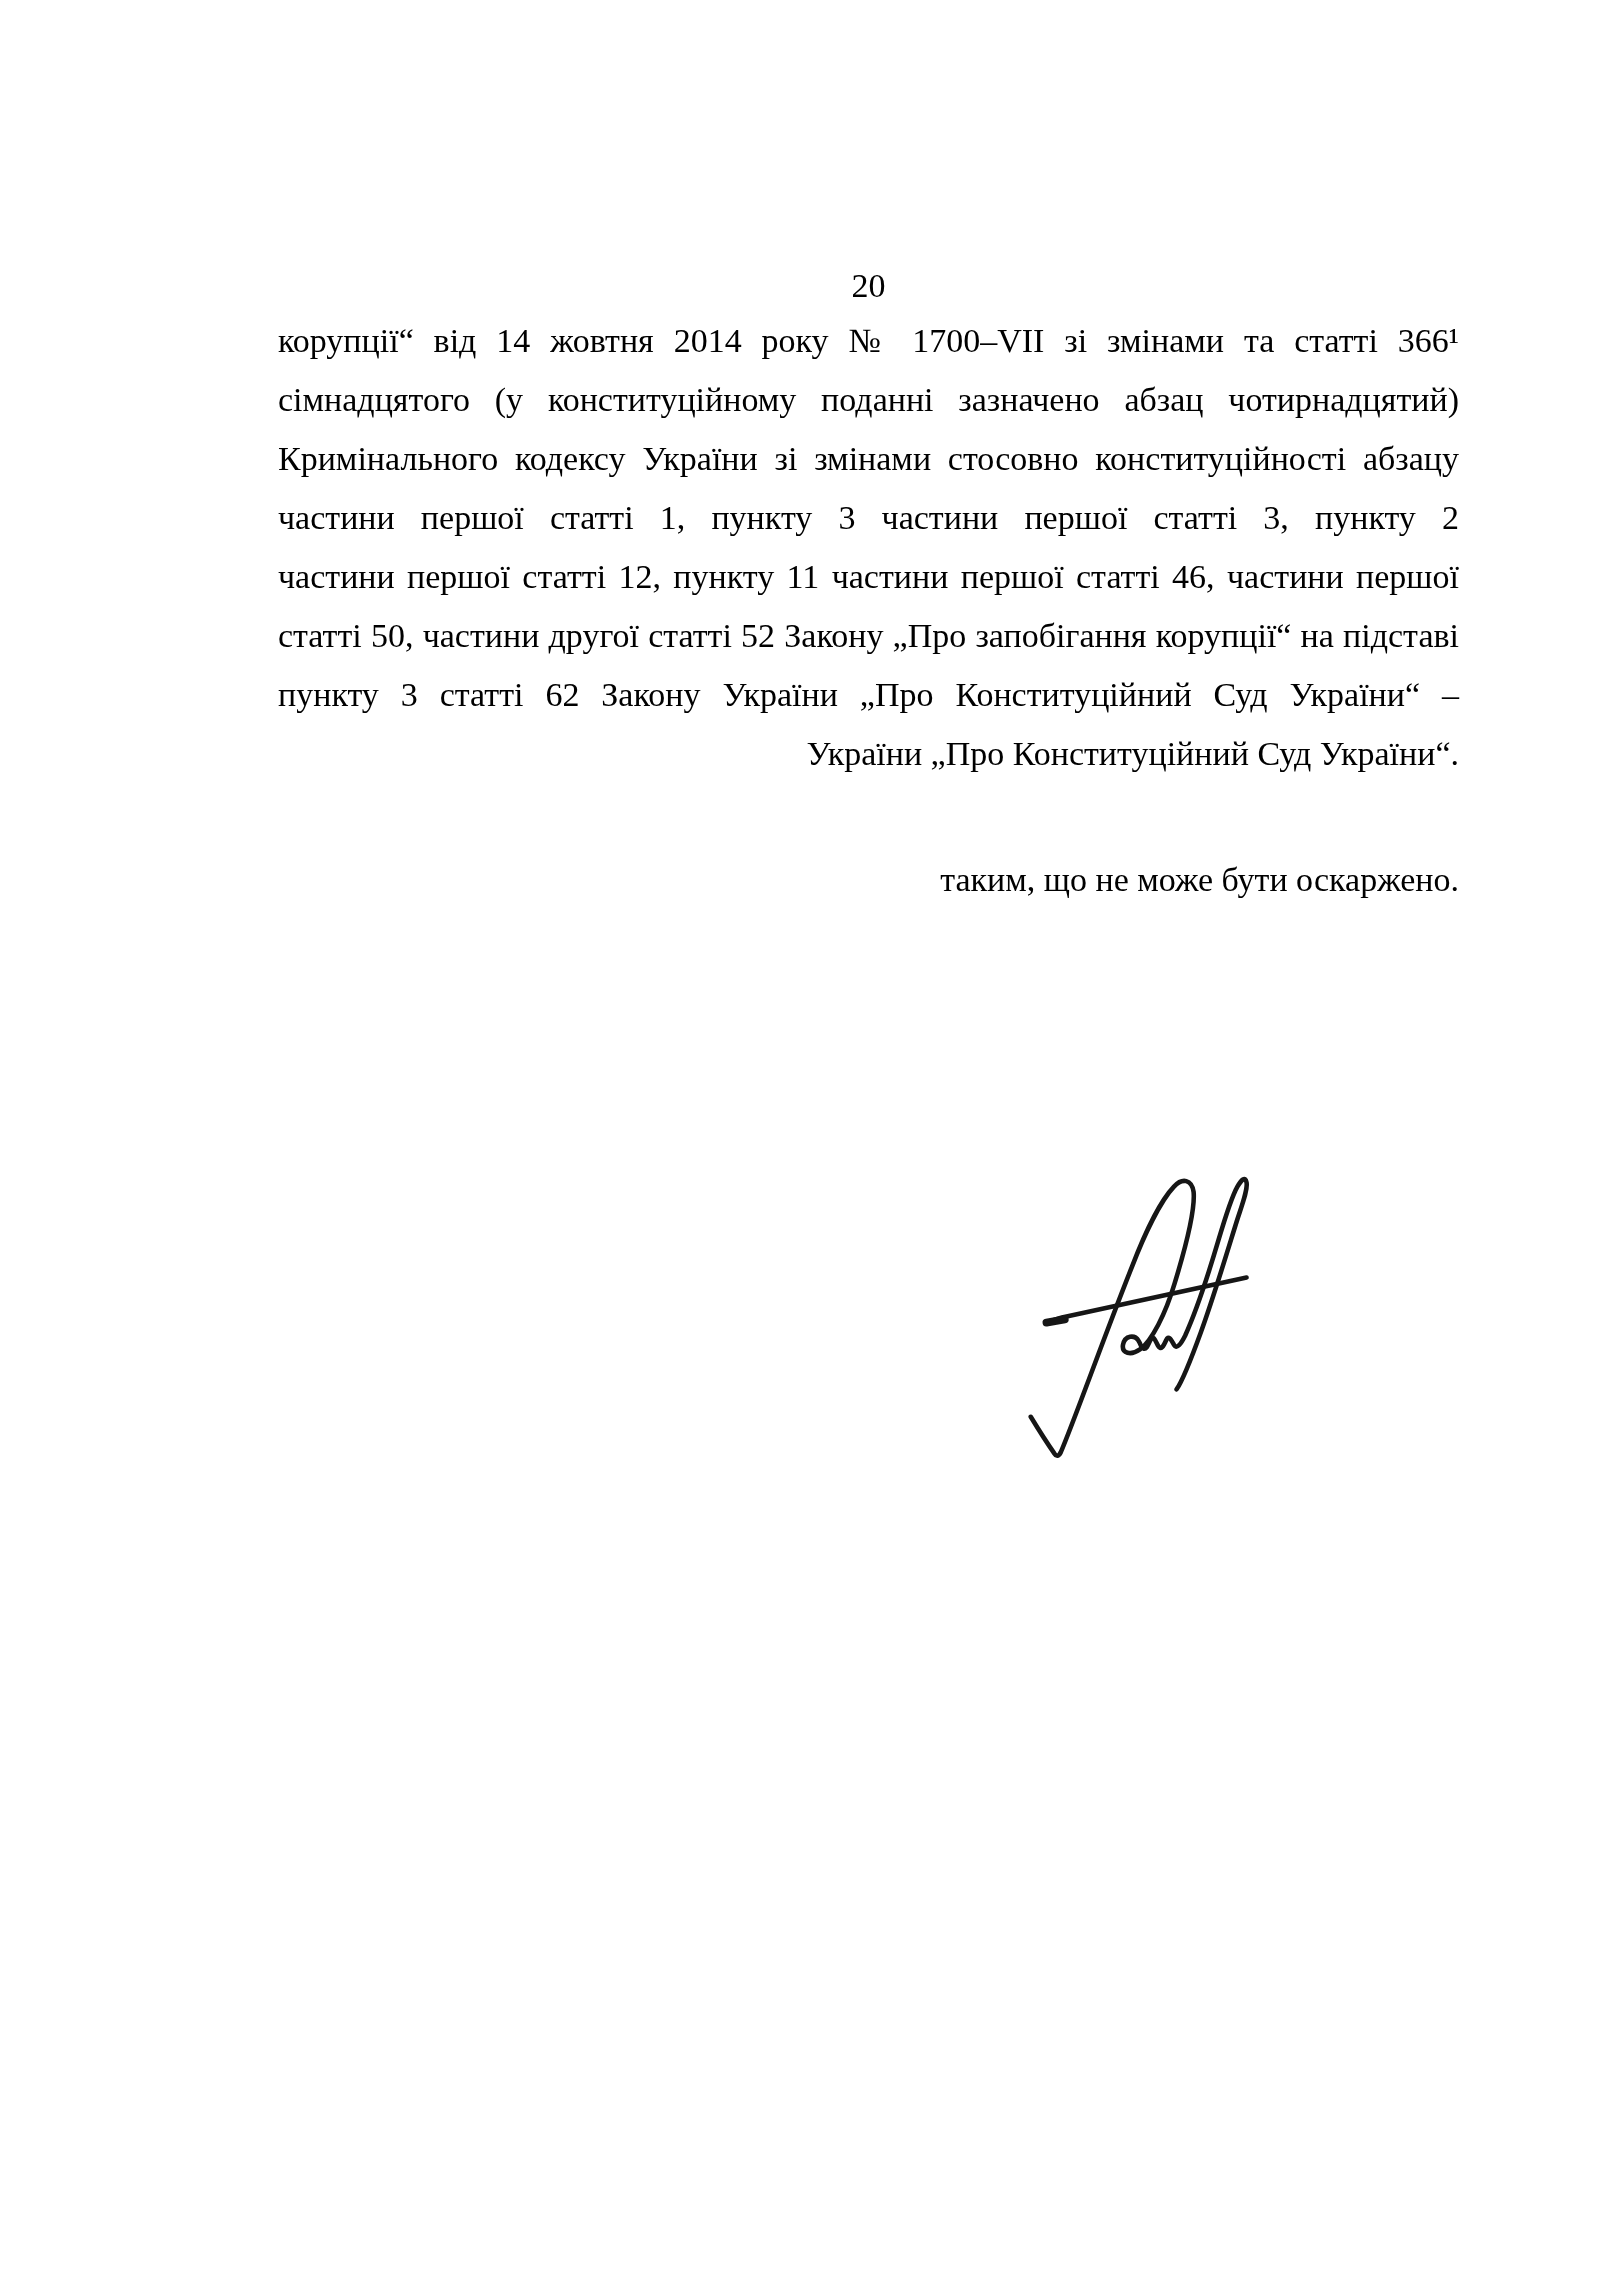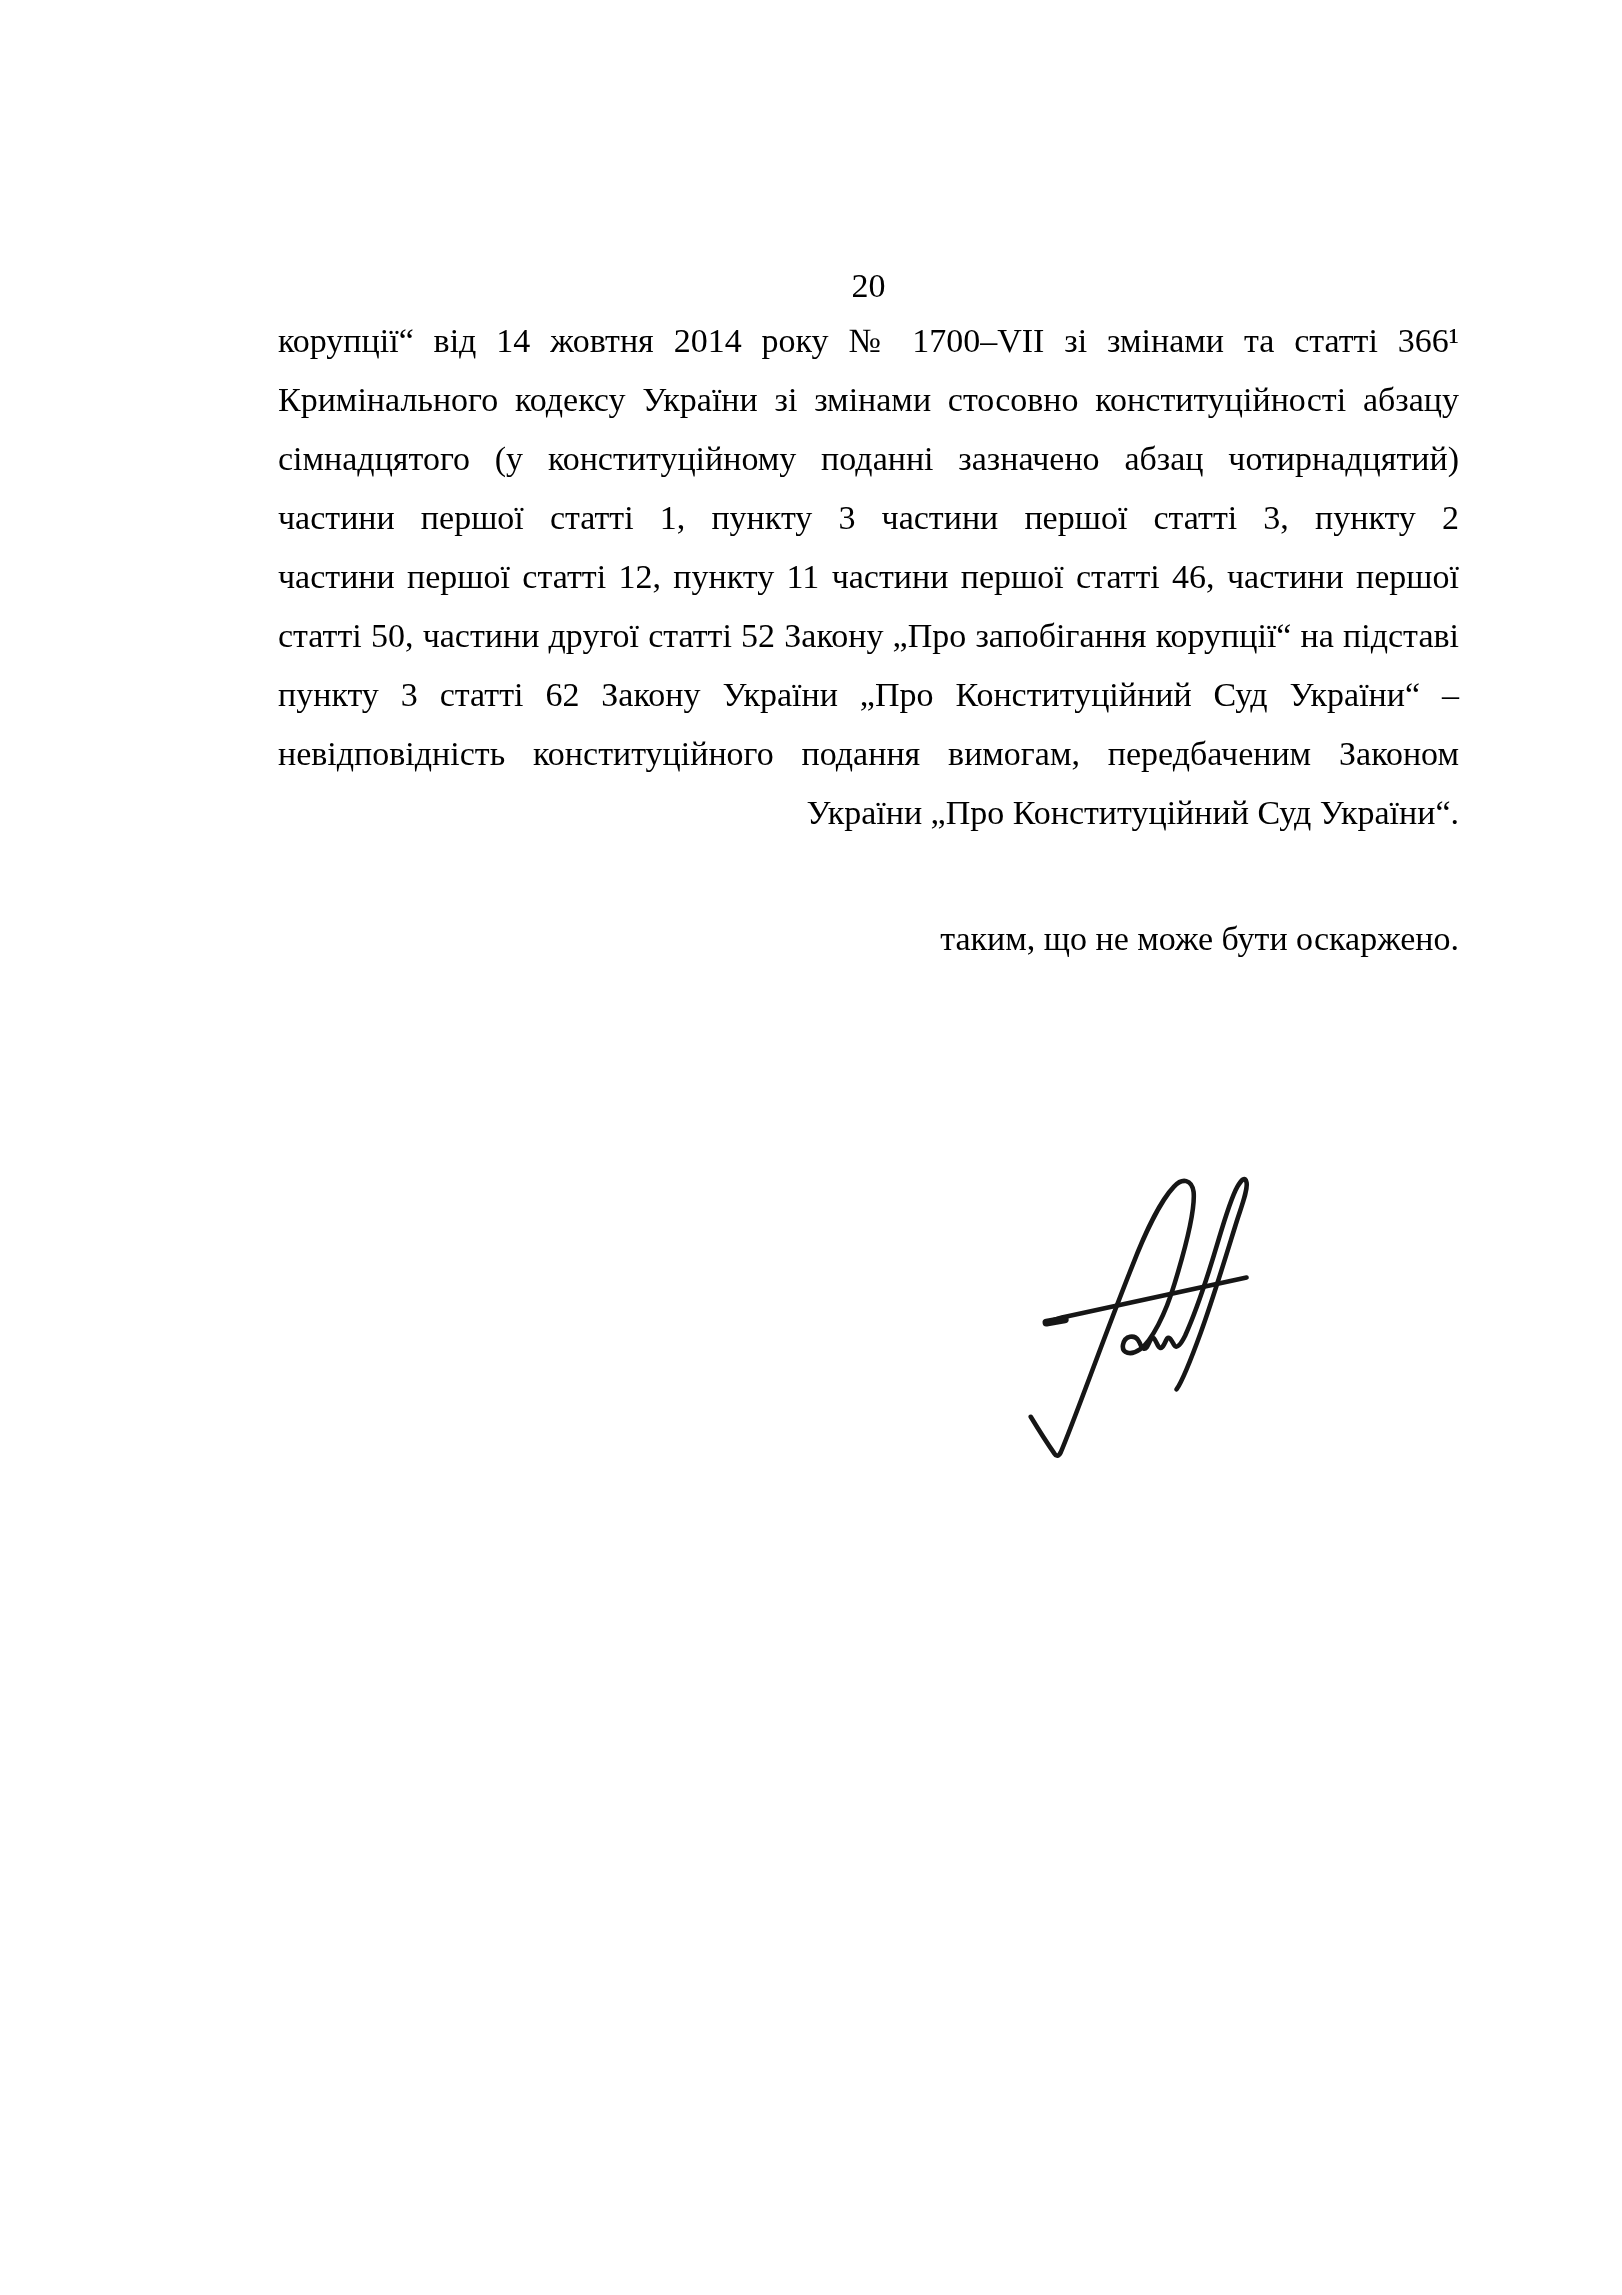--- a/index.html
+++ b/index.html
@@ -54,27 +54,26 @@
 <body>
 
 <div class="page">
 
   <div class="page-number">20</div>
 
   <div class="body-text">
 
     <div class="para">
       <div class="line">корупції“ від 14 жовтня 2014 року № 1700–VII зі змінами та статті 366¹</div>
+      <div class="line">сімнадцятого (у конституційному поданні зазначено абзац чотирнадцятий)</div>
       <div class="line">Кримінального кодексу України зі змінами стосовно конституційності абзацу</div>
-      <div class="line">сімнадцятого (у конституційному поданні зазначено абзац чотирнадцятий)</div>
       <div class="line">частини першої статті 1, пункту 3 частини першої статті 3, пункту 2</div>
       <div class="line">частини першої статті 12, пункту 11 частини першої статті 46, частини першої</div>
       <div class="line">статті 50, частини другої статті 52 Закону „Про запобігання корупції“ на підставі</div>
       <div class="line">пункту 3 статті 62 Закону України „Про Конституційний Суд України“ –</div>
-      <div class="line">невідповідність конституційного подання вимогам, передбаченим Законом</div>
       <div class="line last">України „Про Конституційний Суд України“.</div>
     </div>
 
     <div class="para para-5">
       <div class="line last">таким, що не може бути оскаржено.</div>
     </div>
 
 
   </div>
 

